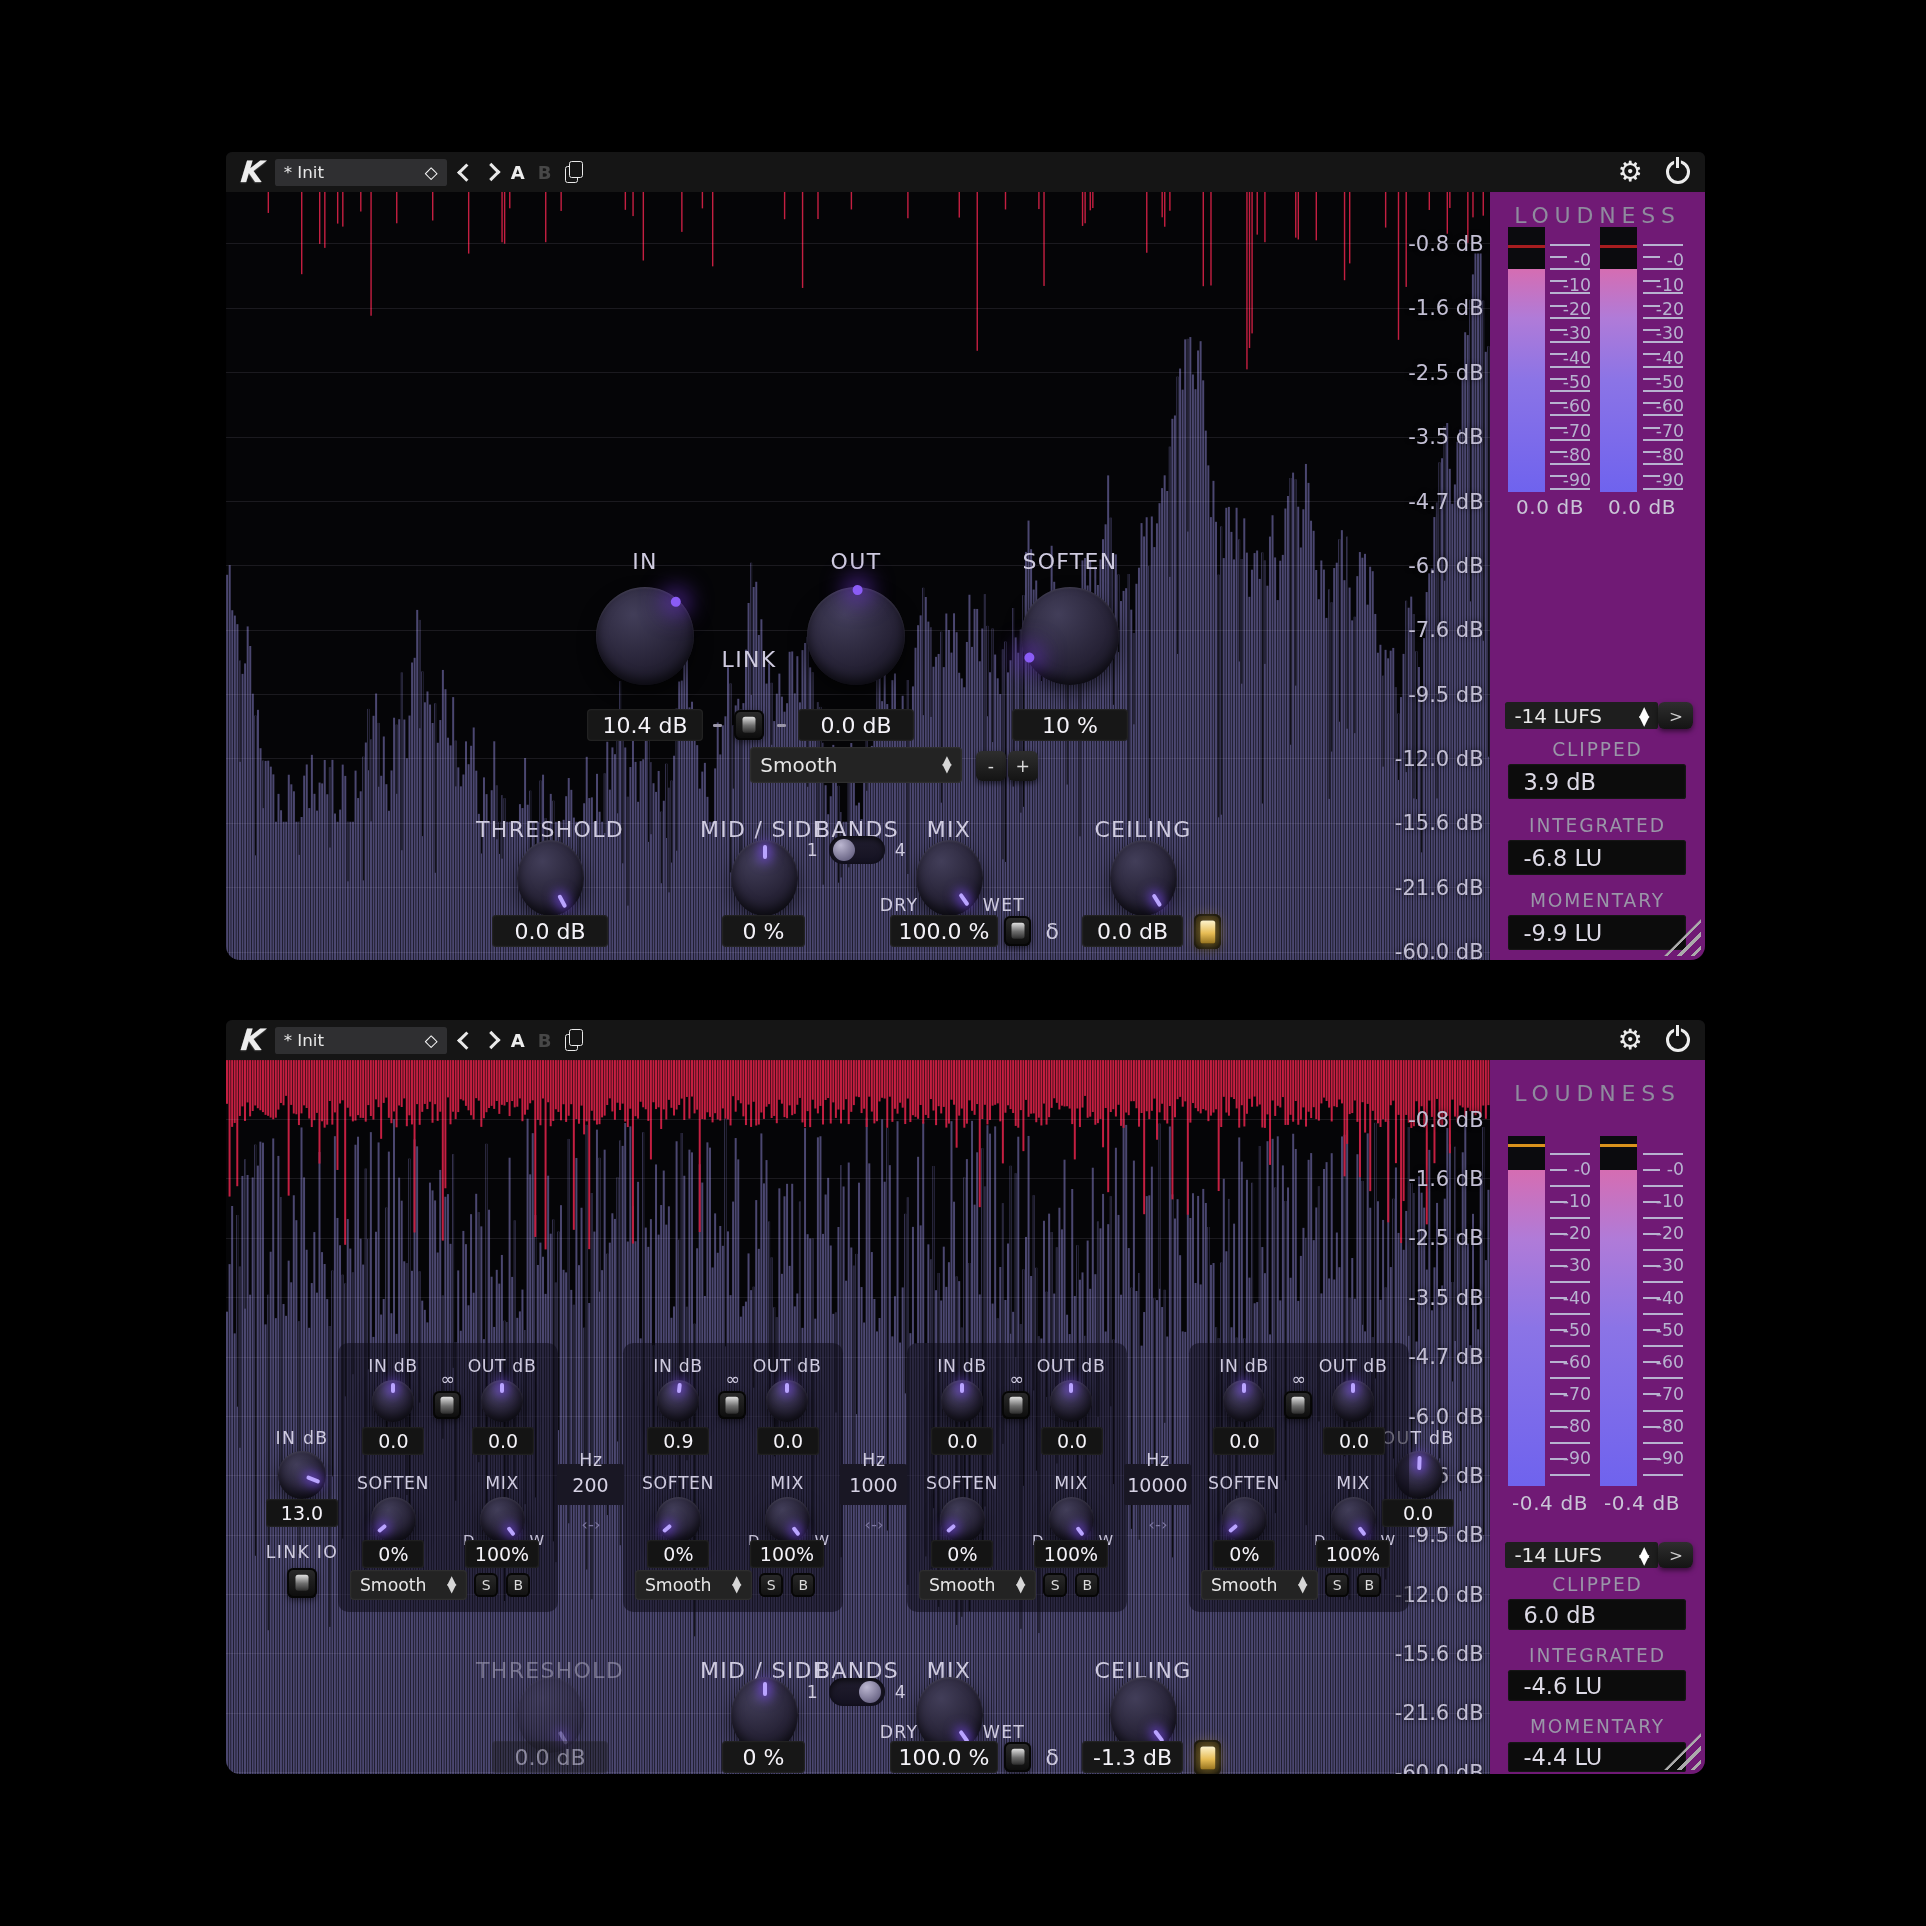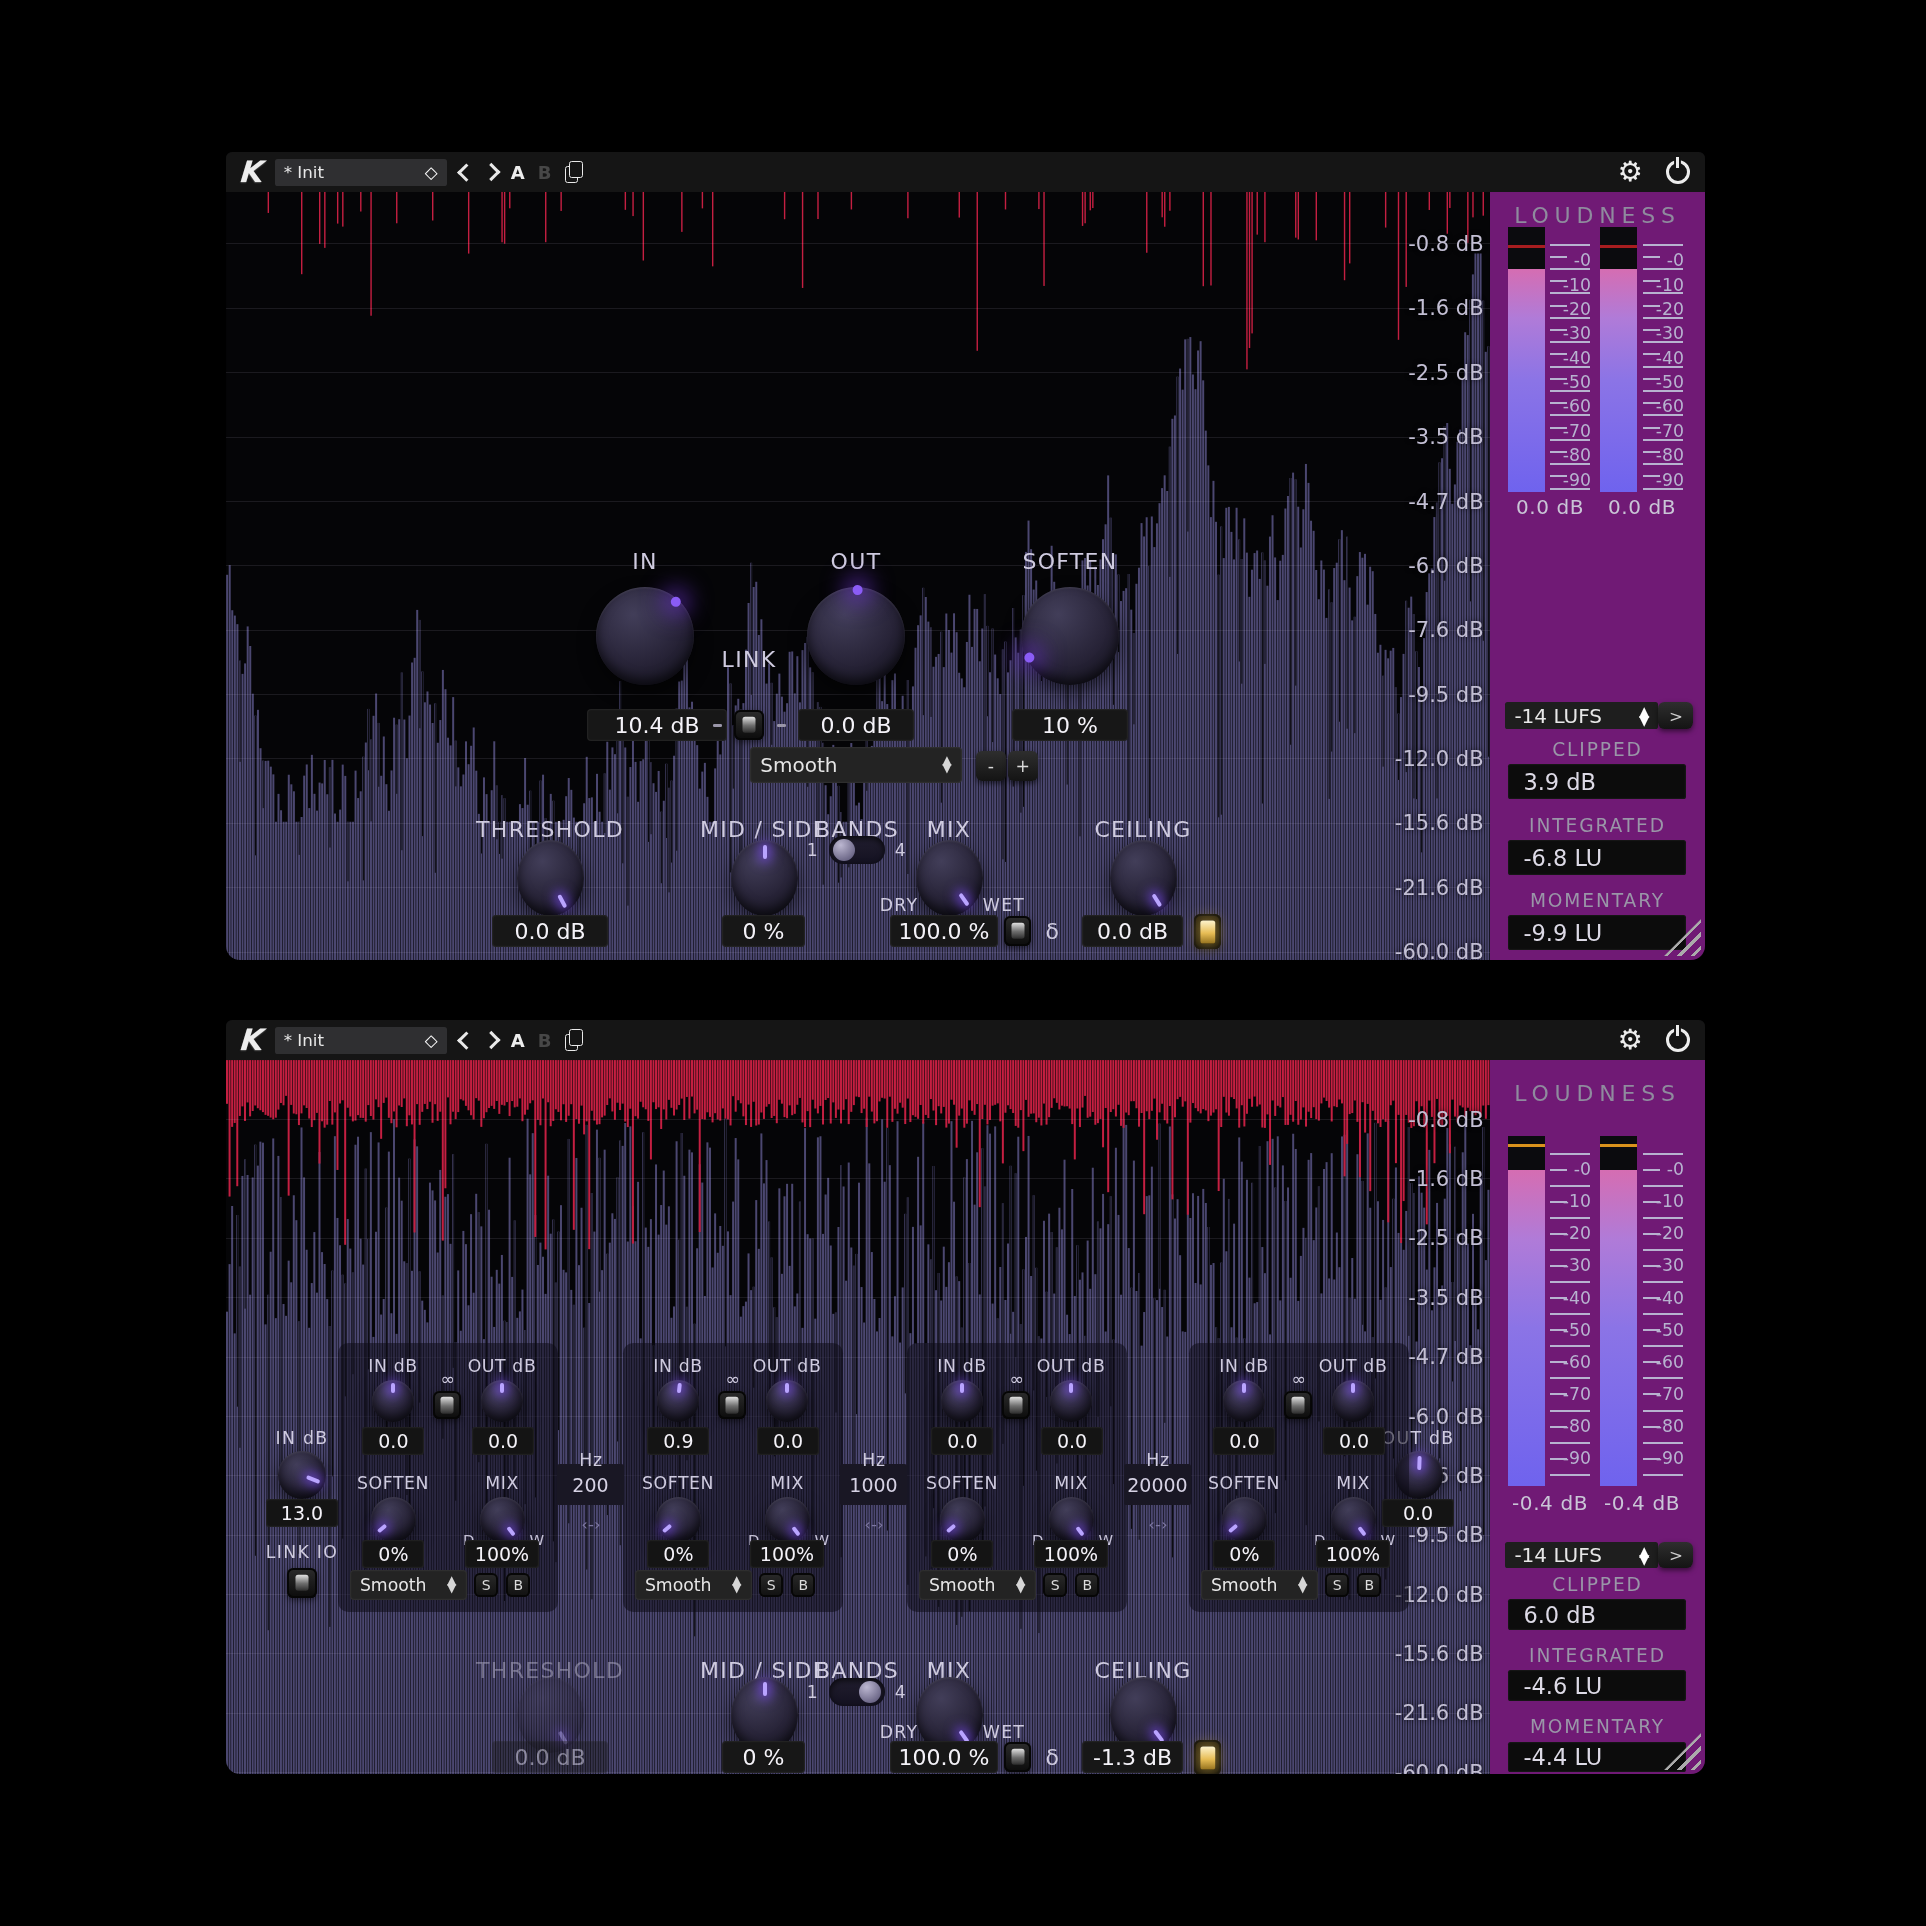--- a/index.html
+++ b/index.html
@@ -765,21 +765,21 @@
           <rect x="1964" y="240.3" width="3.1" height="955.7" fill="#4b4770"></rect>
           <rect x="1965" y="240.3" width="1.5" height="639.1" fill="#08080a"></rect>
         </svg>
 
       <div class="lbl ctl" style="left:419px;top:369px">IN</div>
       <div class="knob kb-big ctl" style="left:370px;top:395px">
           <div class="rot" style="transform: rotate(42deg);">
             <div class="dot"></div>
           </div>
         </div>
-      <div class="box" style="left:361px;top:517px;width:140px">10.4 dB</div>
+      <div class="box" style="left:361px;top:517px;width:116px">10.4 dB</div>
 
       <div class="lbl ctl" style="left:630px;top:369px">OUT</div>
       <div class="knob kb-big ctl" style="left:581px;top:395px">
           <div class="rot" style="transform: rotate(2deg);">
             <div class="dot"></div>
           </div>
         </div>
       <div class="box" style="left:572px;top:517px;width:116px">0.0 dB</div>
 
       <div class="lbl ctl" style="left:844px;top:369px">SOFTEN</div>
@@ -2300,21 +2300,21 @@
        <div class="xbox" style="left:331px;top:404px">200</div>
        <div class="xglyph" style="left:365px;top:464px">‹-›</div>
           </div>
           <div>
             <div class="mlbl ctl" style="position:absolute;left:648px;top:400px">Hz</div>
        <div class="xbox" style="left:614px;top:404px">1000</div>
        <div class="xglyph" style="left:648px;top:464px">‹-›</div>
           </div>
           <div>
             <div class="mlbl ctl" style="position:absolute;left:932px;top:400px">Hz</div>
-       <div class="xbox" style="left:898px;top:404px">20000</div>
+       <div class="xbox" style="left:898px;top:404px">10000</div>
        <div class="xglyph" style="left:932px;top:464px">‹-›</div>
           </div>
         </div>
 
       <div class="lbl ctl disabled" style="left:324px;top:610px">THRESHOLD</div>
       <div class="knob kb-mid ctl disabled" style="left:291px;top:617px">
           <div class="rot" style="transform: rotate(150deg);">
             <div class="tick"></div>
           </div>
         </div>

